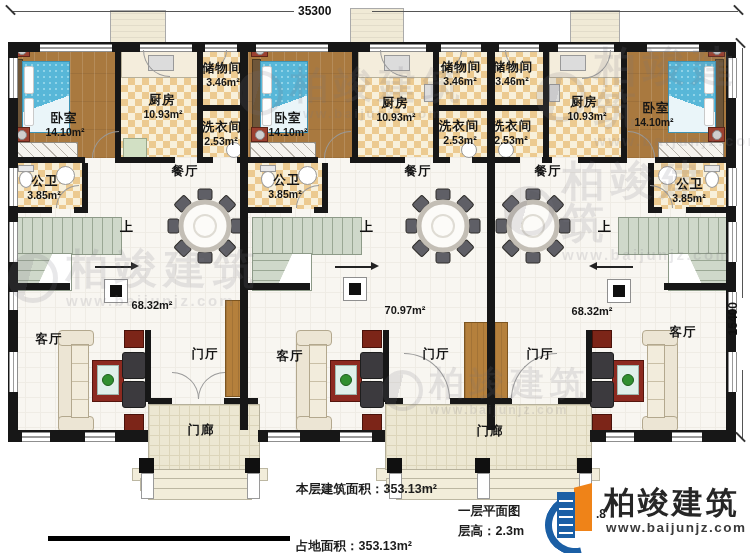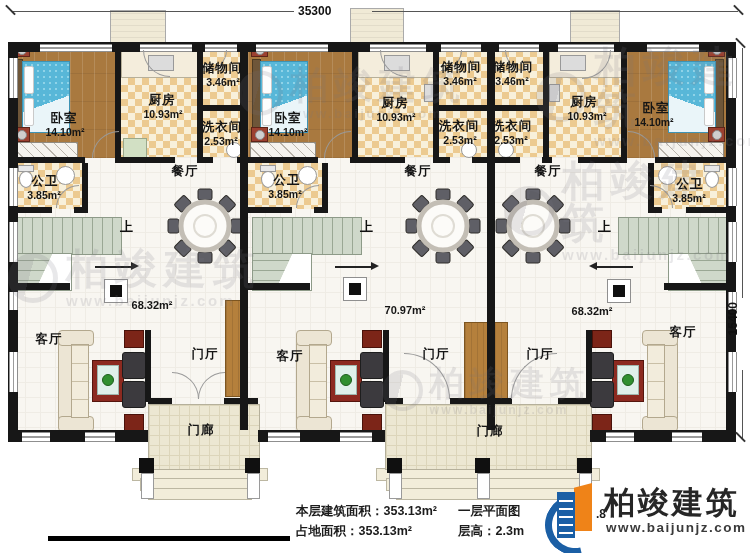--- a/index.html
+++ b/index.html
@@ -563,24 +563,24 @@
   </div>
   <div class="wm" style="left:382px;top:366px;transform:scale(.82);transform-origin:left top">
     <div class="wm-badge"></div>
     <div>
         <div class="wm-big">柏竣建筑</div>
          <div class="wm-url">www.baijunjz.com</div>
       </div>
   </div>
 
   <div class="underline"></div>
-  <div class="stat" style="left:296px;top:505px">
+  <div class="stat" style="left:296px;top:483px">
     <span>本层建筑面积：</span><span>353.13m²</span>
   </div>
-  <div class="stat" style="left:296px;top:525px">
+  <div class="stat" style="left:296px;top:540px">
     <span>占地面积：</span><span>353.13m²</span>
   </div>
   <div class="stat" style="left:458px;top:505px">
     <span>一层平面图</span>
   </div>
   <div class="frag" style="left:596px;top:507px">.8</div>
   <div class="stat" style="left:458px;top:525px">
     <span>层高：</span><span>2.3m</span>
   </div>
   <div class="logo">

